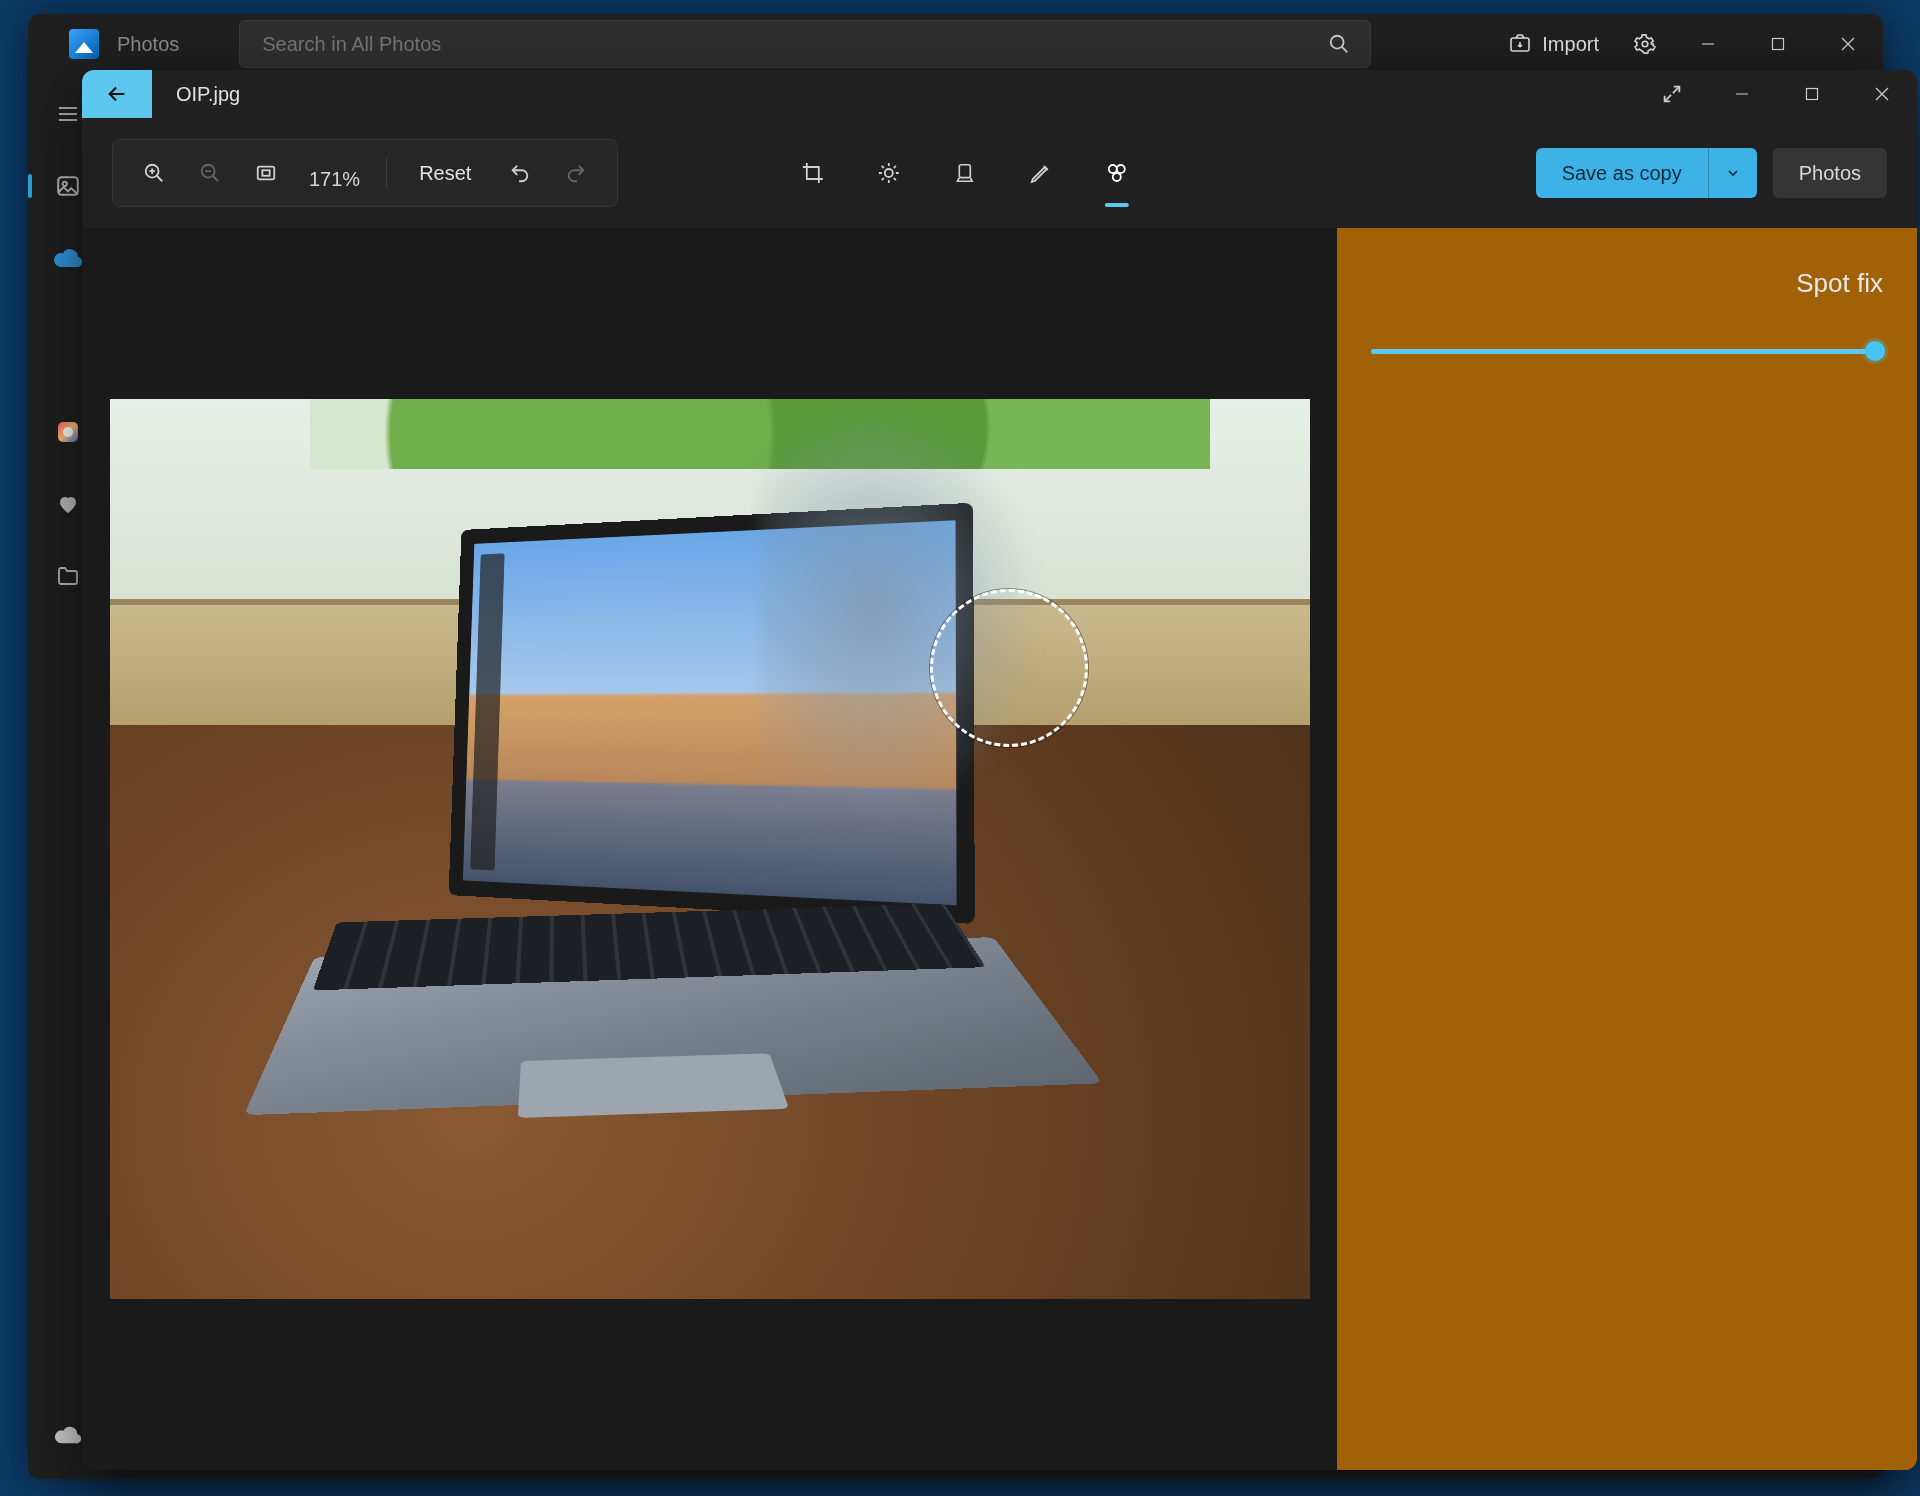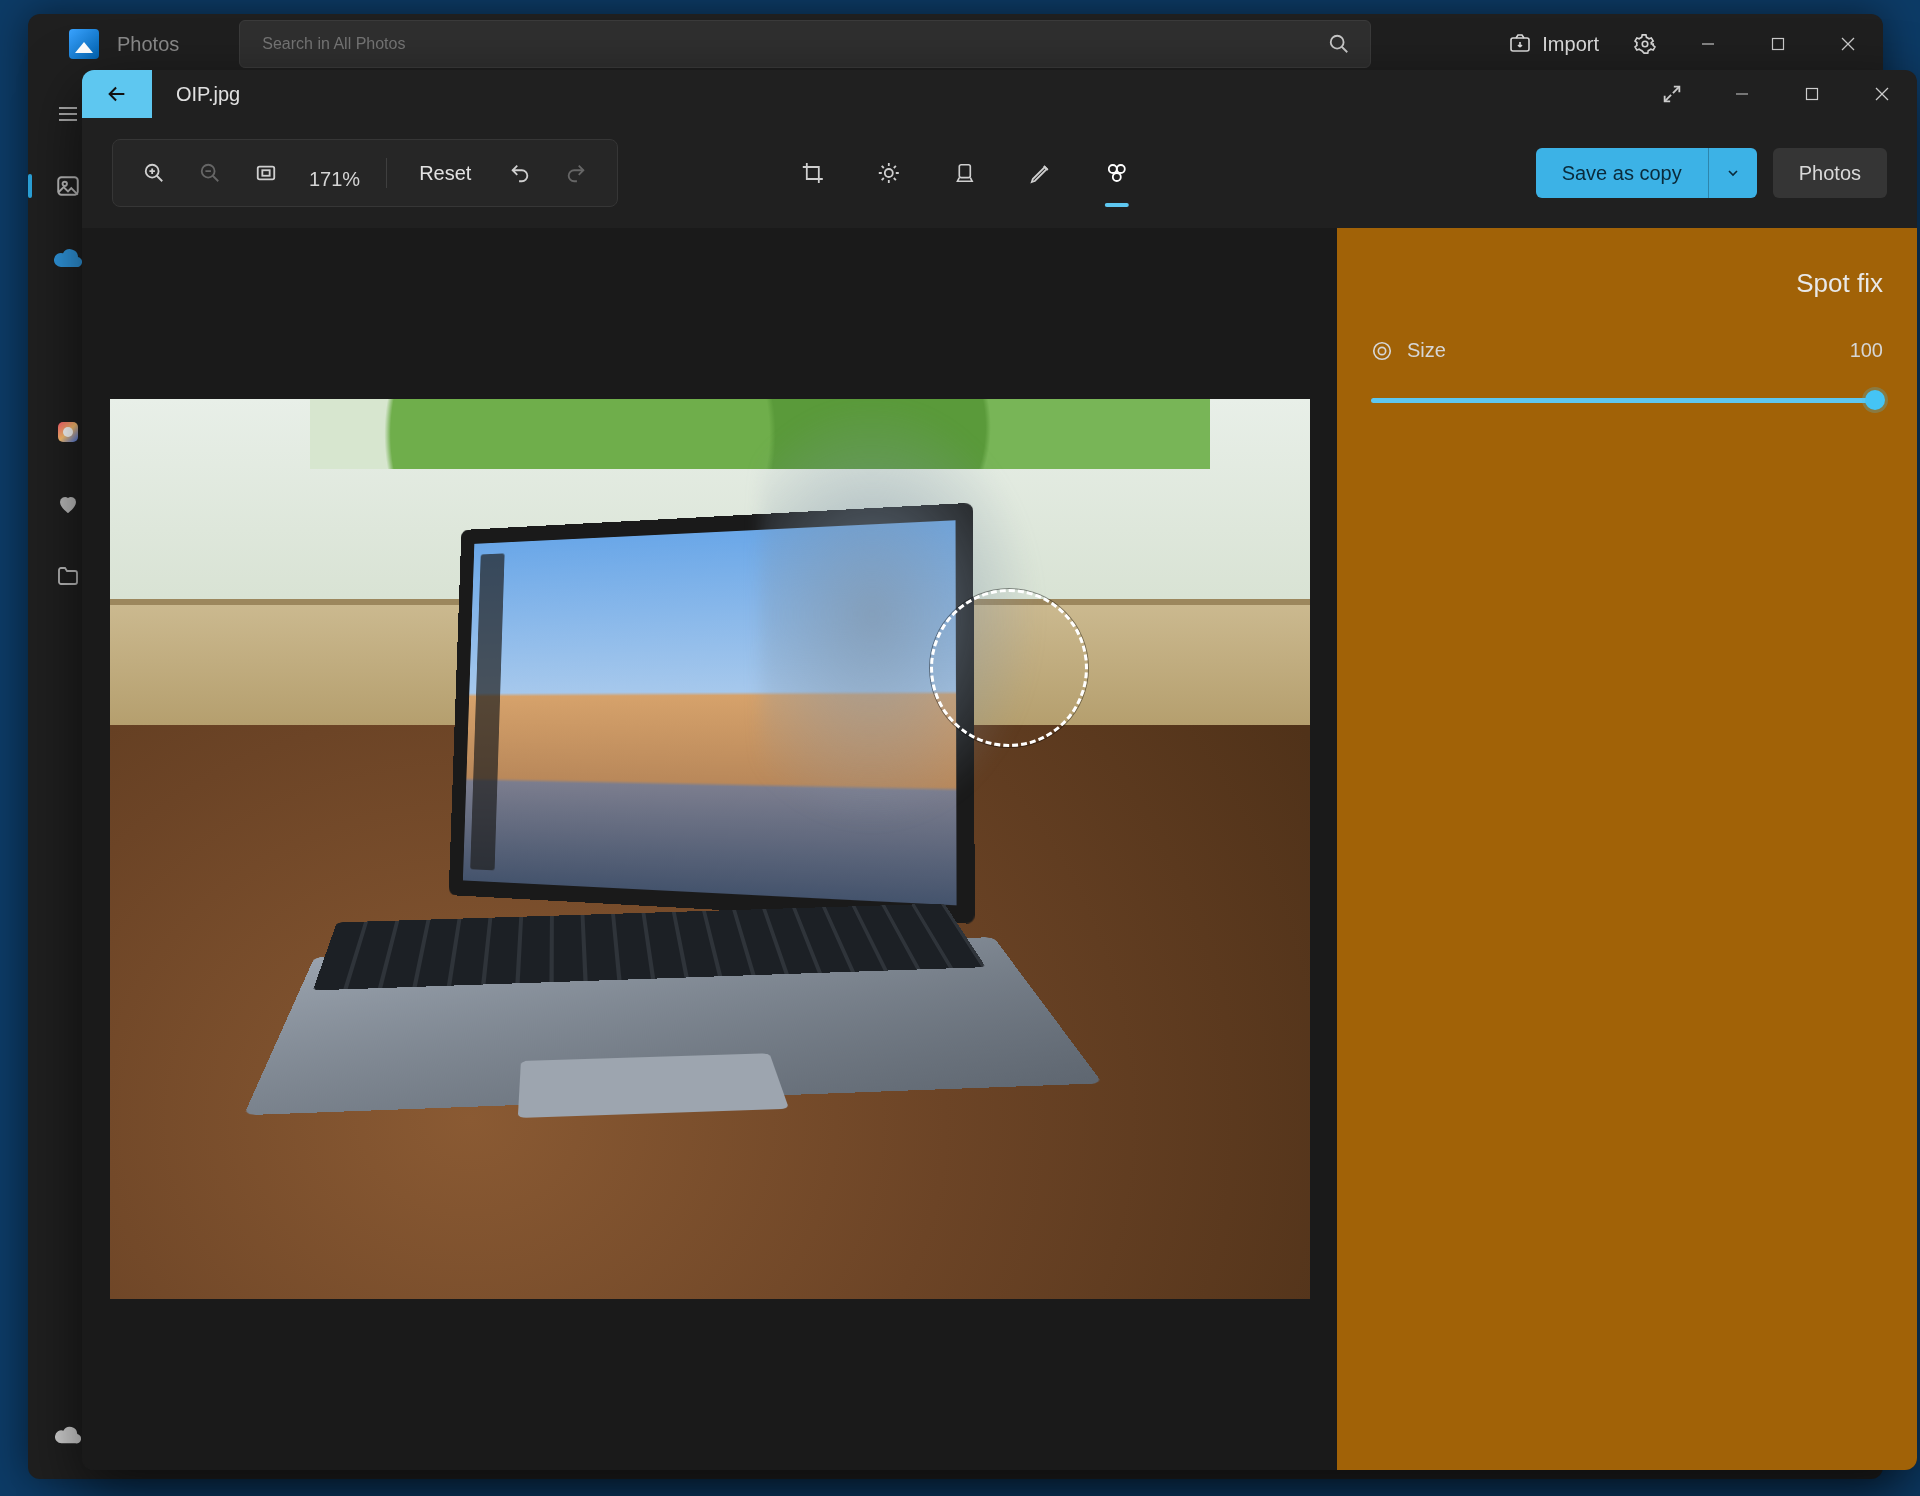--- a/index.html
+++ b/index.html
@@ -20,21 +20,21 @@
   
   .photos-window{
     position:absolute;left:28px;top:14px;width:1855px;height:1465px;
     background:var(--bg-dark);border-radius:12px;box-shadow:0 0 40px rgba(0,0,0,.5);
   }
   .photos-titlebar{height:60px;display:flex;align-items:center;padding-left:23px;}
   .photos-logo{width:30px;height:30px;margin-left:18px;border-radius:4px;background:linear-gradient(135deg,#3aa3ff,#0063b1);position:relative;}
   .photos-logo::after{content:"";position:absolute;left:6px;bottom:6px;width:0;height:0;border-left:9px solid transparent;border-right:9px solid transparent;border-bottom:11px solid #fff;}
   .photos-appname{margin-left:18px;color:var(--text-dim);}
   .searchbar{margin-left:60px;height:46px;flex:0 0 1090px;background:#2f2f2f;border-radius:6px;display:flex;align-items:center;padding:0 20px;border:1px solid #3b3b3b;}
-  .searchbar input{flex:1;background:transparent;border:0;outline:0;color:var(--text);font-size:16px;}
+  .searchbar input{flex:1;background:transparent;border:0;outline:0;color:var(--text);font-size:20px;}
   .search-icon{color:#c9c9c9;}
   .titlebar-right{margin-left:auto;display:flex;align-items:center;height:100%;}
   .import-btn{display:flex;align-items:center;gap:10px;padding:0 18px;height:100%;color:#ddd;}
   .win-ctrl{width:70px;height:100%;display:flex;align-items:center;justify-content:center;color:#ccc;}
 
   .photos-leftrail{position:absolute;left:0;top:60px;bottom:0;width:80px;display:flex;flex-direction:column;align-items:center;padding-top:20px;gap:32px;}
   .rail-item{width:40px;height:40px;display:flex;align-items:center;justify-content:center;color:#bbb;position:relative;}
   .rail-item.selected::before{content:"";position:absolute;left:-20px;top:8px;bottom:8px;width:4px;background:var(--accent);border-radius:2px;}
   .rail-spacer{flex:1;}
 
@@ -369,28 +369,20 @@
           <div class="lap-keys"></div>
           <div class="lap-track"></div>
         </div>
         <div class="smudge"></div>
         <div class="spot-cursor"></div>
       </div>
     </div>
 
     <div class="side-panel">
       <div class="panel-title">Spot fix</div>
-      <div class="size-row">
-        <svg class="target-icon" viewBox="0 0 24 24" fill="none" stroke="currentColor" stroke-width="1.8">
-            <circle cx="12" cy="12" r="9"></circle>
-            <circle cx="12" cy="12" r="4"></circle>
-          </svg>
-        <span>Size</span>
-        <span class="val">100</span>
-      </div>
       <div class="slider-wrap">
         <div class="slider-track"></div>
         <div class="slider-thumb"></div>
       </div>
     </div>
 
   </div>
 </div>
 
 </body></html>

